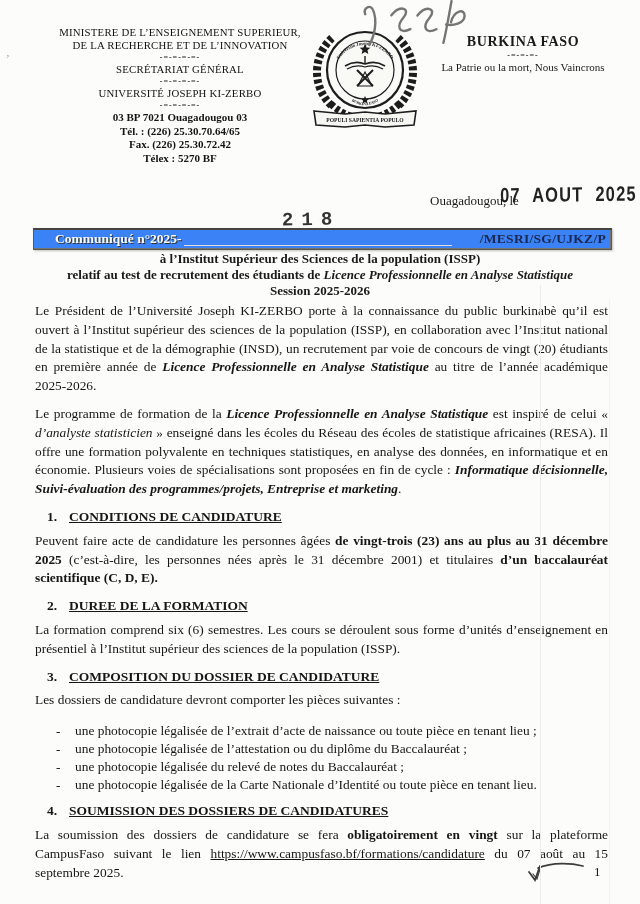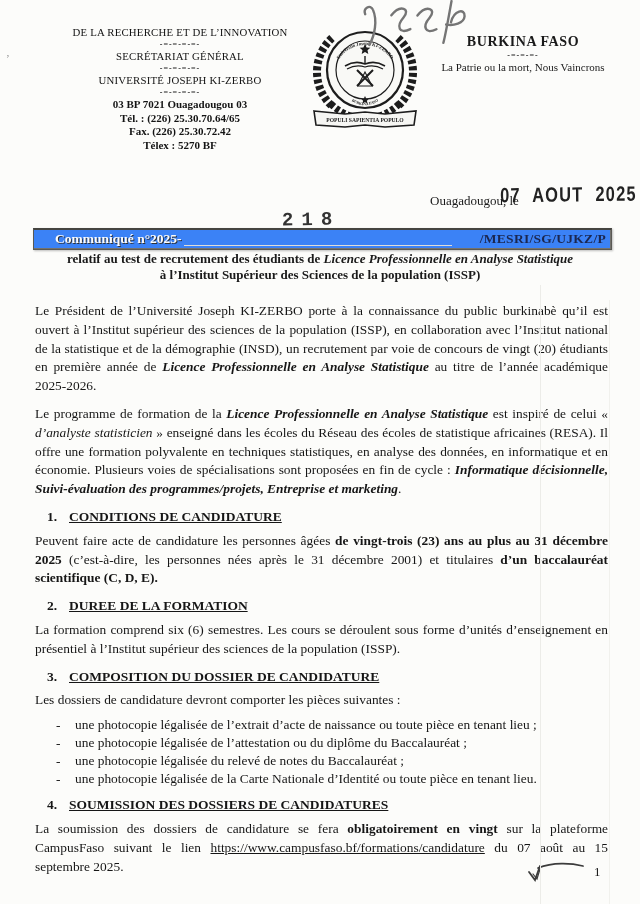--- a/index.html
+++ b/index.html
@@ -56,20 +56,21 @@
   .scanline1{position:absolute;left:540px;top:285px;bottom:0;width:1px;background:#ecece8;}
   .scanline2{position:absolute;left:609px;top:300px;bottom:0;width:1px;background:#f1f1ed;}
   .edge-mark{position:absolute;left:6px;top:52px;font-size:11px;color:#8a8a8a;}
 </style>
 </head>
 <body>
 
 <div class="page">
 
   <div class="hdr-left">
+    <div class="hl">MINISTERE DE L’ENSEIGNEMENT SUPERIEUR,</div>
     <div class="hl">DE LA RECHERCHE ET DE L’INNOVATION</div>
     <div class="sep">-=-=-=-=-</div>
     <div class="hl">SECRÉTARIAT GÉNÉRAL</div>
     <div class="sep">-=-=-=-=-</div>
     <div class="hl">UNIVERSITÉ JOSEPH KI-ZERBO</div>
     <div class="sep">-=-=-=-=-</div>
     <div class="addr">03 BP 7021 Ouagadougou 03</div>
     <div class="addr">Tél. : (226) 25.30.70.64/65</div>
     <div class="addr">Fax. (226) 25.30.72.42</div>
     <div class="addr">Télex : 5270 BF</div>
@@ -134,42 +135,43 @@
 
   <div class="num-stamp">218</div>
 
   <div class="bar">
     <div class="bar-left">Communiqué n°2025-</div>
     <div class="bar-line"></div>
     <div class="bar-right">/MESRI/SG/UJKZ/P</div>
   </div>
 
   <div class="subtitle">
+    <div>à l’Institut Supérieur des Sciences de la population (ISSP)</div>
     <div><span class="rb">relatif au test de recrutement des étudiants de </span><span class="rb ri">Licence Professionnelle en Analyse Statistique</span></div>
-    <div>à l’Institut Supérieur des Sciences de la population (ISSP)</div>
+    <div>Session 2025-2026</div>
   </div>
 
   <div class="body">
     <p><span>Le Président de l’Université Joseph KI-ZERBO porte à la connaissance du public burkinabè qu’il est ouvert à l’Institut supérieur des sciences de la population (ISSP), en collaboration avec l’Institut national de la statistique et de la démographie (INSD), un recrutement par voie de concours de vingt (20) étudiants en première année de </span><span class="rb ri">Licence Professionnelle en Analyse Statistique</span><span> au titre de l’année académique 2025-2026.</span></p>
     <p><span>Le programme de formation de la </span><span class="rb ri">Licence Professionnelle en Analyse Statistique</span><span> est inspiré de celui « </span><span class="ri">d’analyste statisticien</span><span> » enseigné dans les écoles du Réseau des écoles de statistique africaines (RESA). Il offre une formation polyvalente en techniques statistiques, en analyse des données, en informatique et en économie. Plusieurs voies de spécialisations sont proposées en fin de cycle : </span><span class="rb ri">Informatique décisionnelle, Suivi-évaluation des programmes/projets, Entreprise et marketing</span><span>.</span></p>
 
     <div class="heading">
       <span class="h-num">1.</span><span class="h-title">CONDITIONS DE CANDIDATURE</span>
     </div>
     <p><span>Peuvent faire acte de candidature les personnes âgées </span><span class="rb">de vingt-trois (23) ans au plus au 31 décembre 2025</span><span> (c’est-à-dire, les personnes nées après le 31 décembre 2001) et titulaires </span><span class="rb">d’un baccalauréat scientifique (C, D, E).</span></p>
 
     <div class="heading">
       <span class="h-num">2.</span><span class="h-title">DUREE DE LA FORMATION</span>
     </div>
     <p><span>La formation comprend six (6) semestres. Les cours se déroulent sous forme d’unités d’enseignement en présentiel à l’Institut supérieur des sciences de la population (ISSP).</span></p>
 
     <div class="heading">
       <span class="h-num">3.</span><span class="h-title">COMPOSITION DU DOSSIER DE CANDIDATURE</span>
     </div>
-    <p style="margin-bottom:6px;">Les dossiers de candidature devront comporter les pièces suivantes :</p>
+    <p style="margin-bottom:12px;">Les dossiers de candidature devront comporter les pièces suivantes :</p>
     <div class="bullet">
         <span class="dash">-</span>
         <span class="bt">une photocopie légalisée de l’extrait d’acte de naissance ou toute pièce en tenant lieu ;</span>
       </div>
     <div class="bullet">
         <span class="dash">-</span>
         <span class="bt">une photocopie légalisée de l’attestation ou du diplôme du Baccalauréat ;</span>
       </div>
     <div class="bullet">
         <span class="dash">-</span>

